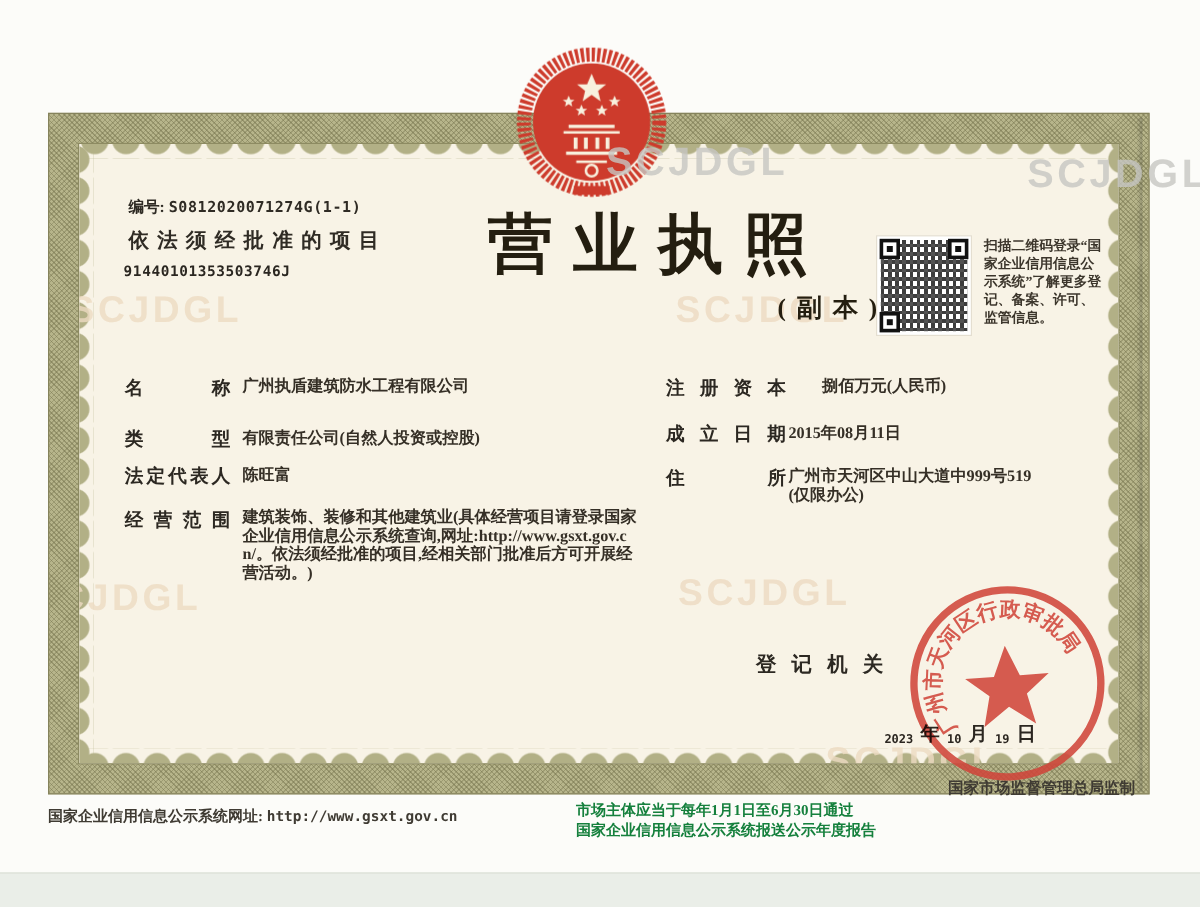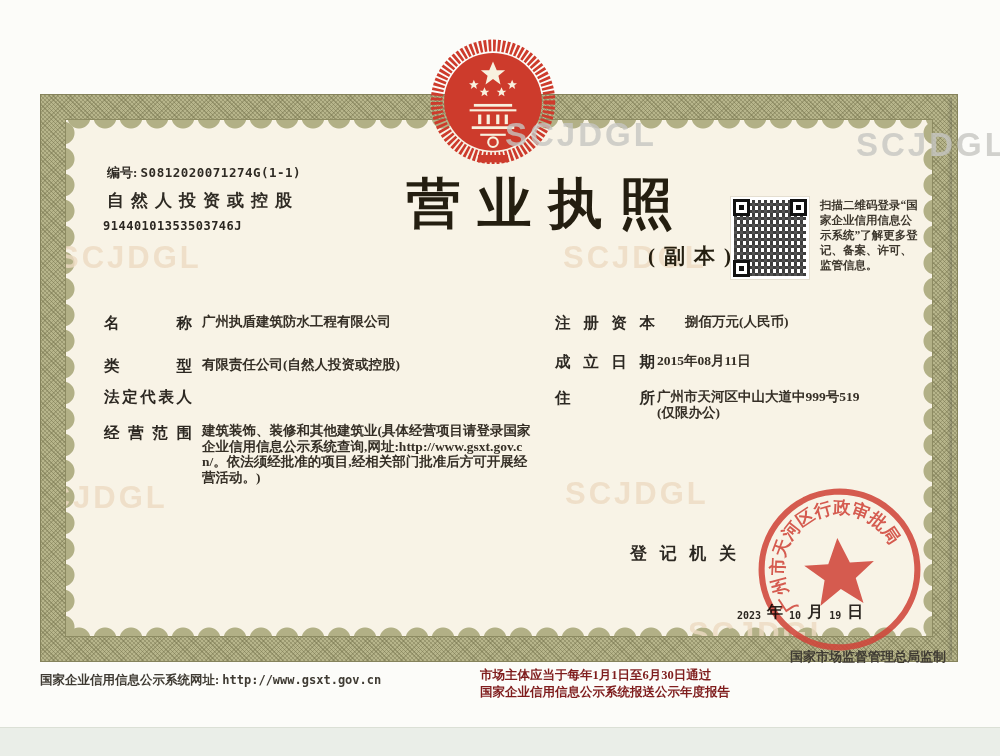--- a/index.html
+++ b/index.html
@@ -92,21 +92,21 @@
   .stamp { position:absolute; left:712px; top:388px; width:175px; height:175px; z-index:3;
            opacity:.88; mix-blend-mode:multiply; transform:rotate(-4deg); }
 
   
   .emblem { position:absolute; left:389px; top:-56px; width:128px; height:134px; z-index:4; }
 
   
   .footer-left { position:absolute; left:40px; top:672px; font-size:12.5px; font-weight:600; color:#3f3b33; }
   .footer-left .url { font-family:"DejaVu Sans Mono", monospace; font-size:12px; font-weight:700; }
   .footer-center { position:absolute; left:480px; top:667px; font-size:12.5px; font-weight:600;
-                   color:#7f1d1d; line-height:17px; }
+                   color:#15803d; line-height:17px; }
   .footer-right { position:absolute; left:790px; top:648px; font-size:13px; font-weight:600; color:#3f3b33; }
 </style>
 </head>
 <body>
 
 <div class="scan-page">
 
   <div class="cert">
     <div class="band"></div>
     <div class="inner">
@@ -145,21 +145,21 @@
           </g>
           <circle cx="60" cy="98" r="4.5" fill="none" stroke="#f8f1de" stroke-width="2"></circle>
           <rect x="46" y="110" width="28" height="7" fill="#cd3b2c"></rect>
         </svg>
       </div>
 
       <div class="serial">
         <span>编号:</span>
         <span class="num">S0812020071274G(1-1)</span>
       </div>
-      <div class="credit-label">自然人投资或控股</div>
+      <div class="credit-label">依法须经批准的项目</div>
       <div class="credit-code">91440101353503746J</div>
 
       <div class="title">营业执照</div>
       <div class="subtitle">(副本)</div>
 
       <div class="qr">
         <div class="qr-noise"></div>
         <div class="finder f-tl"></div>
         <div class="finder f-tr"></div>
         <div class="finder f-bl"></div>
@@ -178,20 +178,21 @@
         </div>
       <div class="val val-l" style="top:263px;">有限责任公司(自然人投资或控股)</div>
 
       <div class="lbl lbl-l spread" style="top:293px;">
           <span>法</span>
           <span>定</span>
           <span>代</span>
           <span>表</span>
           <span>人</span>
         </div>
+      <div class="val val-l" style="top:294px;">陈旺富</div>
 
       <div class="lbl lbl-l spread" style="top:329px;">
           <span>经</span>
           <span>营</span>
           <span>范</span>
           <span>围</span>
         </div>
       <div class="val val-l" style="top:329px;">建筑装饰、装修和其他建筑业(具体经营项目请登录国家企业信用信息公示系统查询,网址:http://www.gsxt.gov.cn/。依法须经批准的项目,经相关部门批准后方可开展经营活动。)</div>
 
       <div class="lbl lbl-r spread" style="top:219px;">

